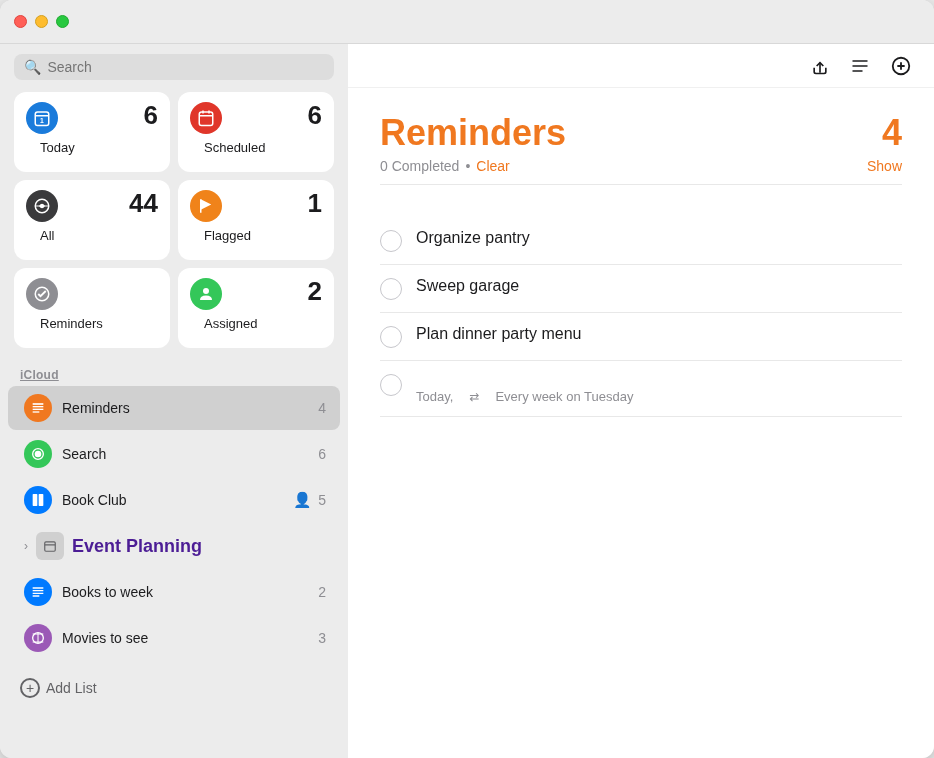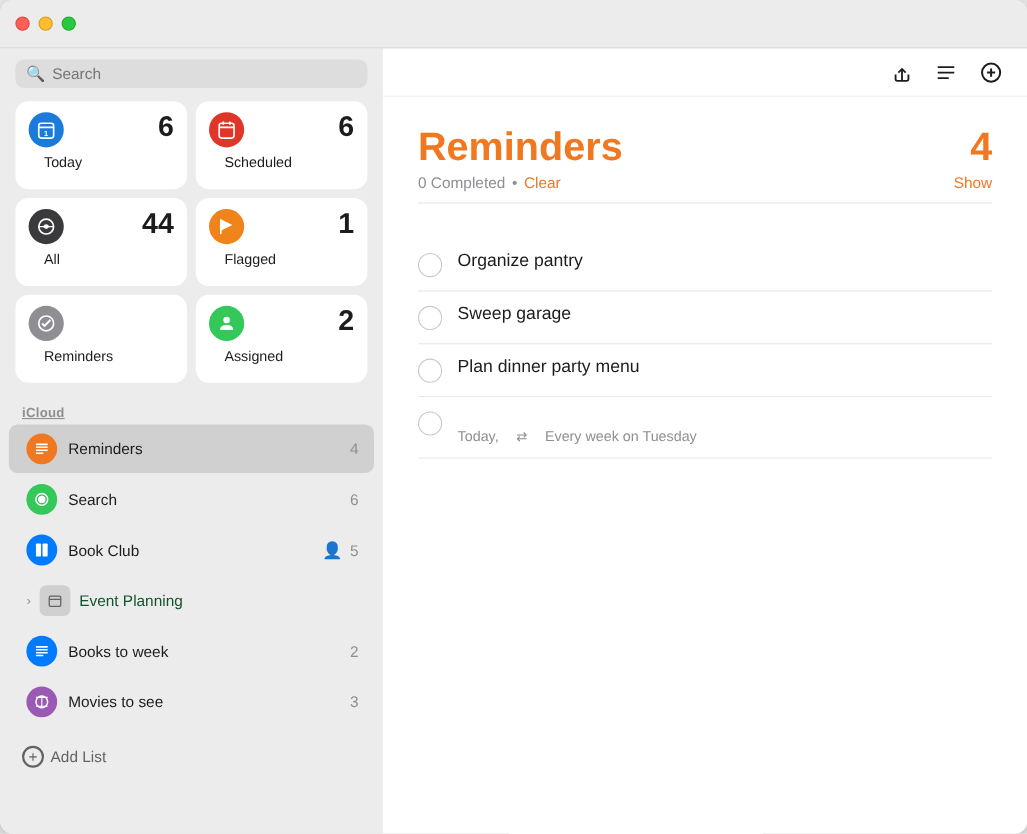--- a/index.html
+++ b/index.html
@@ -219,23 +219,23 @@
       height: 28px;
       border-radius: 6px;
       background: #d0d0d0;
       display: flex;
       align-items: center;
       justify-content: center;
       font-size: 14px;
     }
 
     .group-name {
-      font-size: 14px;
-      font-weight: 400;
-      color: #14532d;
+      font-size: 18px;
+      font-weight: 700;
+      color: #4c1d95;
     }
 
     .add-list-btn {
       display: flex;
       align-items: center;
       gap: 6px;
       padding: 10px 20px;
       margin-top: 6px;
       cursor: pointer;
       color: #636366;

